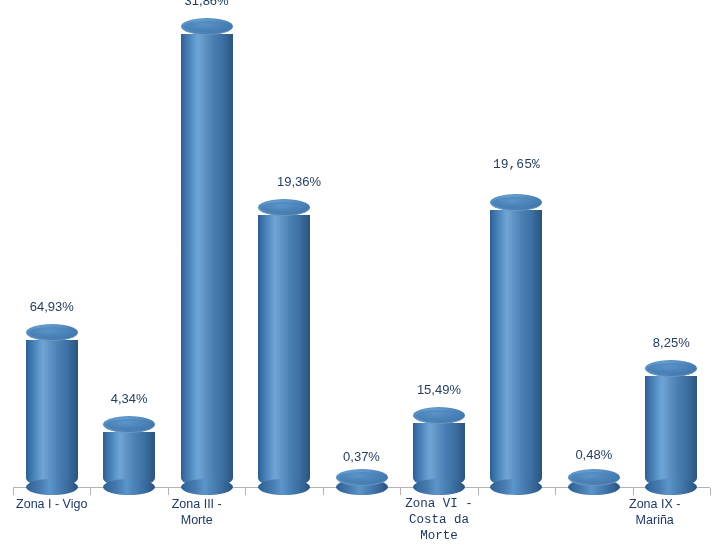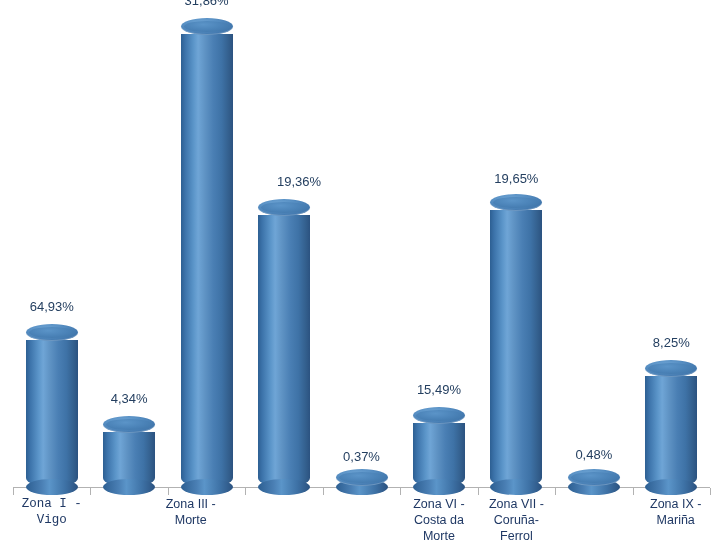--- a/index.html
+++ b/index.html
@@ -223,53 +223,48 @@
         </div>
       </div>
     </div>
   <div id="labels-layer">
       <div class="data-label" style="left: 6.72222px; top: 298.919px;">64,93%</div>
       <div class="data-label" style="left: 84.1667px; top: 391.157px;">4,34%</div>
       <div class="data-label" style="left: 161.611px; top: -7.3328px;">31,86%</div>
       <div class="data-label" style="left: 254px; top: 173.667px;">19,36%</div>
       <div class="data-label" style="left: 316.5px; top: 448.642px;">0,37%</div>
       <div class="data-label" style="left: 393.944px; top: 381.745px;">15,49%</div>
-      <div class="data-label" style="left: 471.389px; top: 171px;">19,65%</div>
+      <div class="data-label" style="left: 471.389px; top: 157px; font-family: Liberation Mono, monospace;">19,65%</div>
       <div class="data-label" style="left: 548.833px; top: 447.05px;">0,48%</div>
       <div class="data-label" style="left: 626.278px; top: 334.54px;">8,25%</div>
     </div>
   <div id="ticks-layer">
       <div class="axis-tick" style="left: 13px;"></div>
       <div class="axis-tick" style="left: 90.4444px;"></div>
       <div class="axis-tick" style="left: 167.889px;"></div>
       <div class="axis-tick" style="left: 245.333px;"></div>
       <div class="axis-tick" style="left: 322.778px;"></div>
       <div class="axis-tick" style="left: 400.222px;"></div>
       <div class="axis-tick" style="left: 477.667px;"></div>
       <div class="axis-tick" style="left: 555.111px;"></div>
       <div class="axis-tick" style="left: 632.556px;"></div>
       <div class="axis-tick" style="left: 710px;"></div>
     </div>
   <div id="category-labels">
-      <div class="cat-label" style="left: 13px; width: 77.4444px; font-family: Liberation Mono, monospace;">
+      <div class="cat-label" style="left: 13px; width: 77.4444px;">
         <div>Zona I - Vigo</div>
       </div>
-      <div class="cat-label" style="left: 152px; width: 77.4444px;">
+      <div class="cat-label" style="left: 158px; width: 77.4444px;">
         <div>Zona III -</div>
         <div>Morte</div>
       </div>
-      <div class="cat-label" style="left: 400.222px; width: 77.4444px;">
+      <div class="cat-label" style="left: 400.222px; width: 77.4444px; font-family: Liberation Mono, monospace;">
         <div>Zona VI -</div>
         <div>Costa da</div>
         <div>Morte</div>
       </div>
-      <div class="cat-label" style="left: 477.667px; width: 77.4444px;">
-        <div>Zona VII -</div>
-        <div>Coruña-</div>
-        <div>Ferrol</div>
-      </div>
-      <div class="cat-label" style="left: 637px; width: 77.4444px;">
+      <div class="cat-label" style="left: 616px; width: 77.4444px;">
         <div>Zona IX -</div>
         <div>Mariña</div>
       </div>
     </div>
 
 </div>
 
 </body></html>

